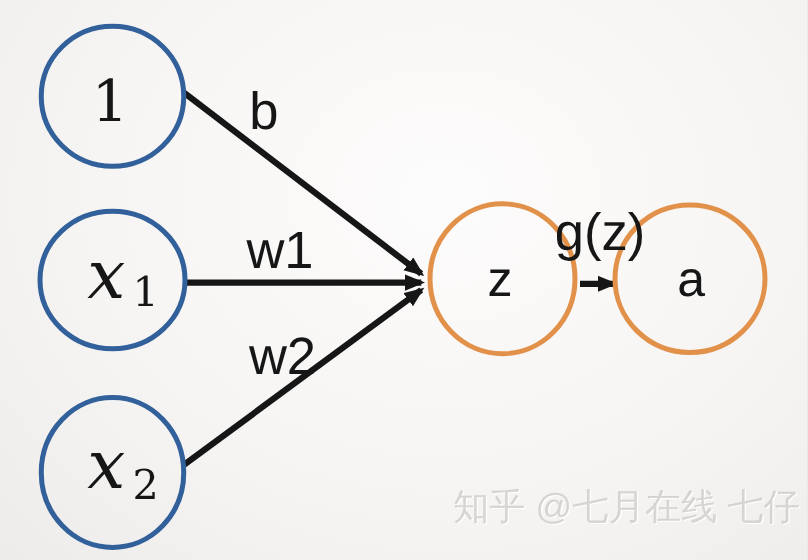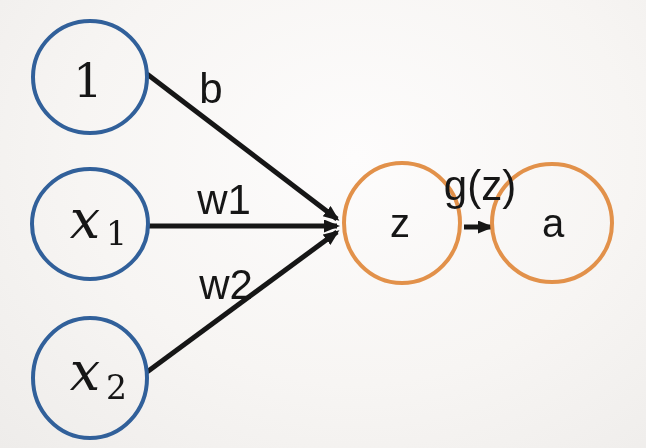--- a/index.html
+++ b/index.html
@@ -107,13 +107,14 @@
 
     <text class="lbl-sans" x="400" y="237" text-anchor="middle">z</text>
     <text class="lbl-sans" x="553" y="237" text-anchor="middle">a</text>
 
     <text class="lbl-sans-lg" x="211" y="103" text-anchor="middle">b</text>
     <text class="lbl-sans-lg" x="224" y="214" text-anchor="middle">w1</text>
     <text class="lbl-sans-lg" x="226" y="299" text-anchor="middle">w2</text>
     <text class="lbl-sans-lg" x="480" y="200" text-anchor="middle">g(z)</text>
   </svg>
 
+  <div class="watermark">知乎 @七月在线 七仔</div>
 </div>
 
 </body></html>

